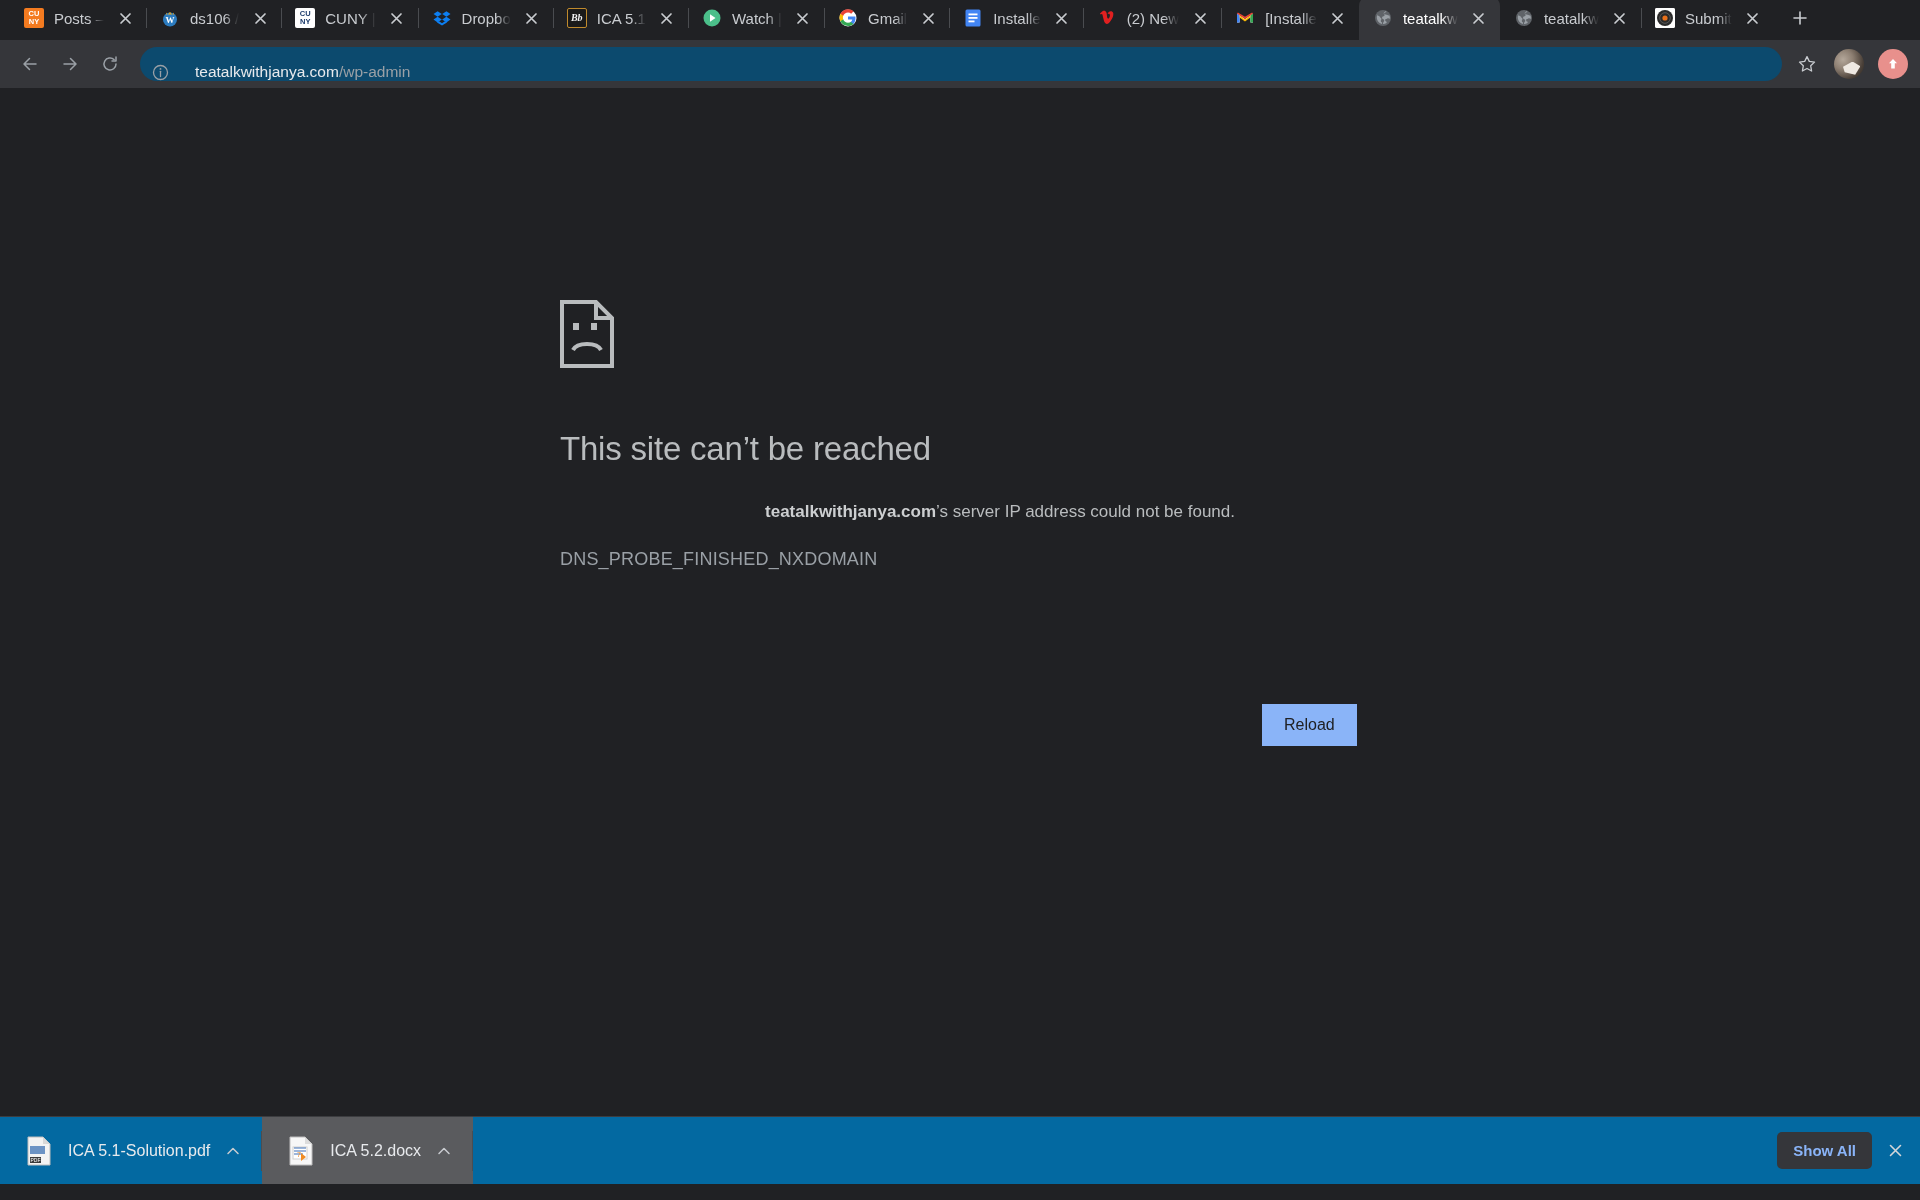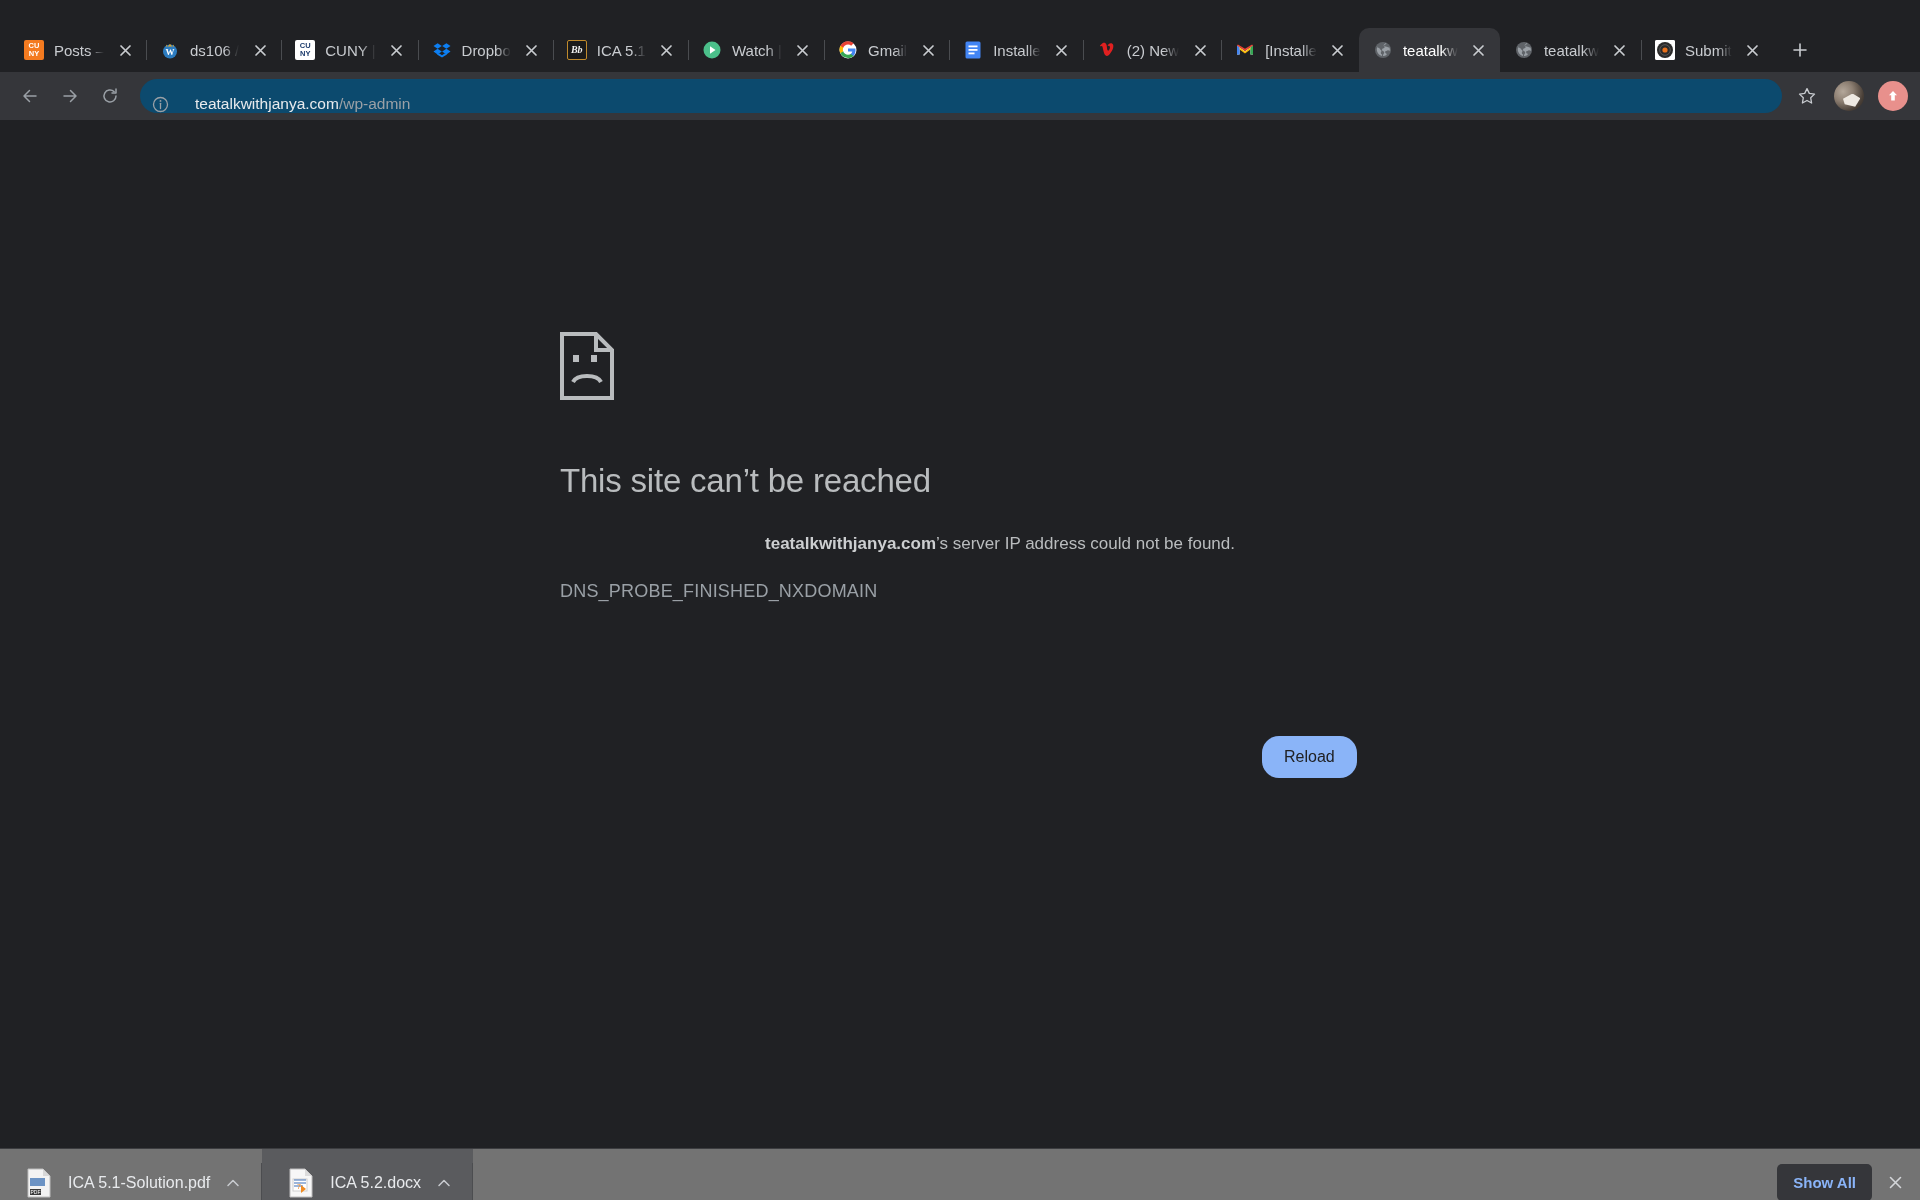--- a/index.html
+++ b/index.html
@@ -5,21 +5,21 @@
   * { box-sizing: border-box; margin: 0; padding: 0; }
   html, body {
     width: 1920px; height: 1200px;
     background: #202124;
     font-family: "Liberation Sans", sans-serif;
     overflow: hidden;
   }
 
   
   .tabstrip {
-    height: 72px;
+    height: 40px;
     background: #202124;
     display: flex;
     align-items: flex-end;
     padding-left: 10px;
     position: relative;
   }
   .tab {
     height: 44px;
     display: flex;
     align-items: center;
@@ -185,32 +185,32 @@
     color: #9aa0a6;
     letter-spacing: 0.2px;
   }
   .reload-btn {
     position: absolute;
     left: 1262px;
     top: 616px;
     background: #8AB4F8;
     color: #202124;
     border: none;
-    border-radius: 17px;
+    border-radius: 0;
     font-size: 16px;
     font-family: "Liberation Sans", sans-serif;
     padding: 12px 22px;
     cursor: pointer;
     text-align: center;
   }
 
   
   .shelf {
     height: 68px;
-    background: #737373;
+    background: #0369a1;
     border-top: 1px solid #3c3d40;
     display: flex;
     align-items: stretch;
     position: relative;
   }
   .dl-item {
     display: flex;
     align-items: center;
     gap: 16px;
     padding: 0 22px 0 26px;

